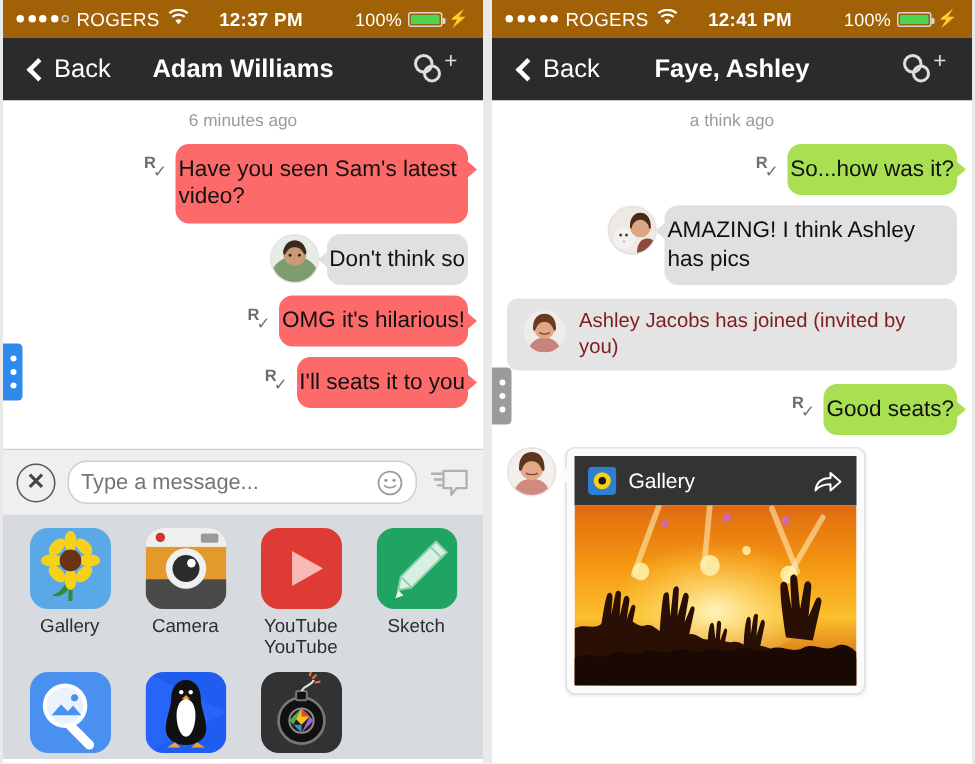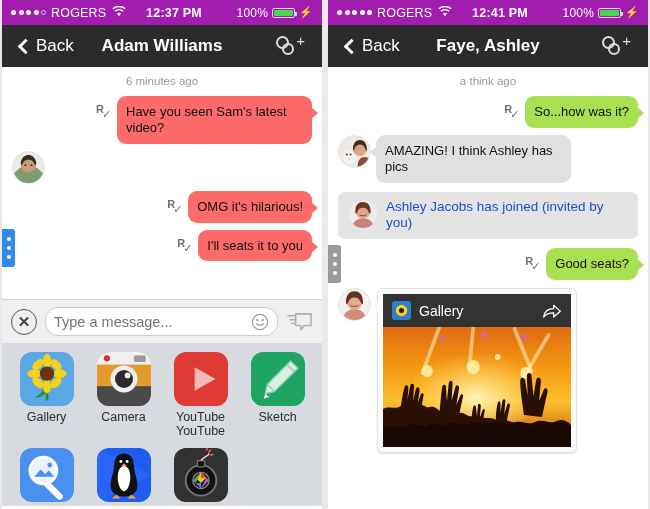--- a/index.html
+++ b/index.html
@@ -13,21 +13,21 @@
     width: 320px;
     height: 509px;
     background: #ffffff;
     overflow: hidden;
   }
   .phone.left { margin-left: 2px; }
   .phone.right { margin-left: 6px; }
 
   
   .statusbar {
-    height: 25px; background: #a21caf; color: #fff;
+    height: 25px; background: #a16207; color: #fff;
     display: flex; align-items: center; padding: 0 9px;
     font-size: 12px; letter-spacing: .2px;
   }
   .dots { display: flex; align-items: center; gap: 2.5px; margin-right: 5px; }
   .dot { width: 5px; height: 5px; border-radius: 50%; background: #fff; }
   .dot.hollow { background: transparent; border: 1px solid #cfcfcf; width: 5px; height: 5px; }
   .carrier { font-size: 12.5px; font-weight: 400; }
   .wifi { margin-left: 6px; display: inline-block; }
   .sb-time { position: absolute; left: 0; right: 0; text-align: center; font-size: 12.5px; font-weight: 600; pointer-events: none; padding-left: 24px; }
   .sb-right { margin-left: auto; display: flex; align-items: center; gap: 4px; font-size: 12px; }
@@ -56,57 +56,57 @@
 
   
   .thread { position: relative; background: #fff; overflow: hidden; }
   .left .thread { height: 232px; }
   .right .thread { height: 442px; }
 
   .timestamp { text-align: center; color: #9a9a9a; font-size: 11.5px; padding: 8px 0 6px; }
 
   .row { display: flex; align-items: flex-start; padding: 3px 10px 4px; }
   .row.out { justify-content: flex-end; }
-  .row.in { justify-content: flex-start; }
+  .row.in { justify-content: flex-end; margin-left: 20px; }
 
   .avatar {
     width: 33px; height: 33px; border-radius: 50%;
     flex: 0 0 33px; overflow: hidden; background: #d9d9d9;
     border: 1px solid #e6e6e6; position: relative;
   }
   .avatar svg { display: block; width: 100%; height: 100%; }
 
   .receipt { font-size: 10px; color: #6e6e6e; margin: 7px 6px 0 0; position: relative; width: 15px; height: 16px; flex: 0 0 15px; }
   .receipt b { font-weight: bold; font-size: 11px; position: absolute; left: 0; top: 0; }
   .receipt s { position: absolute; left: 6px; top: 5px; text-decoration: none; font-size: 11px; }
 
   .bubble {
-    max-width: 195px; padding: 8px 9px; border-radius: 9px;
-    font-size: 13px; line-height: 1.22; position: relative; color: #111;
+    max-width: 195px; padding: 8px 2px; border-radius: 9px;
+    font-size: 15px; line-height: 1.22; position: relative; color: #111;
   }
   .bubble.pink { background: #fc6a6a; }
   .bubble.green { background: #a8e051; }
   .bubble.grey { background: #e0e0e0; margin-left: 5px; }
   .bubble.pink::after, .bubble.green::after {
     content: ""; position: absolute; right: -6px; top: 11px;
     border-top: 6px solid transparent; border-bottom: 6px solid transparent;
   }
   .bubble.pink::after { border-left: 7px solid #fc6a6a; }
   .bubble.green::after { border-left: 7px solid #a8e051; }
   .bubble.grey::after {
     content: ""; position: absolute; left: -6px; top: 11px;
     border-top: 6px solid transparent; border-bottom: 6px solid transparent;
     border-right: 7px solid #e0e0e0;
   }
 
   
   .sysrow { padding: 5px 10px 6px; }
   .sysnotice {
     background: #e4e4e4; border-radius: 7px; display: flex; align-items: flex-start;
-    gap: 8px; padding: 7px 10px; font-size: 13.5px; color: #1d4ed8; line-height: 1.25;
+    gap: 8px; padding: 7px 10px; font-size: 13.5px; color: #7f1d1d; line-height: 1.25;
   }
   .sysnotice .avatar { width: 30px; height: 30px; flex: 0 0 30px; }
 
   
   .handle {
     position: absolute; left: 0; width: 13px; height: 38px;
     display: flex; flex-direction: column; align-items: center; justify-content: center;
     gap: 5px; border-radius: 0 3px 3px 0; cursor: pointer;
   }
   .handle.blue { background: #2f8aee; }
@@ -224,20 +224,21 @@
         <div class="avatar">
           <svg viewBox="0 0 40 40">
               <rect width="40" height="40" fill="#e8ece6"></rect>
               <path d="M0 30c5-8 11-12 20-12s15 4 20 12v10H0z" fill="#7e9c6e"></path>
               <circle cx="20" cy="16" r="10" fill="#c99a77"></circle>
               <path d="M10 14c1-7 6-10 10-10s9 3 10 10c0 2-1 3-2 2-2-5-5-6-8-6s-6 1-8 6c-1 1-2 0-2-2z" fill="#3a2a20"></path>
               <circle cx="16" cy="17" r="1.2" fill="#2a1a12"></circle>
               <circle cx="24" cy="17" r="1.2" fill="#2a1a12"></circle>
             </svg>
         </div>
+        <div class="bubble grey">Don't think so</div>
       </div>
 
       <div class="row out">
         <div class="receipt">
             <b>R</b>
             <s>✓</s>
           </div>
         <div class="bubble pink">OMG it's hilarious!</div>
       </div>
 

